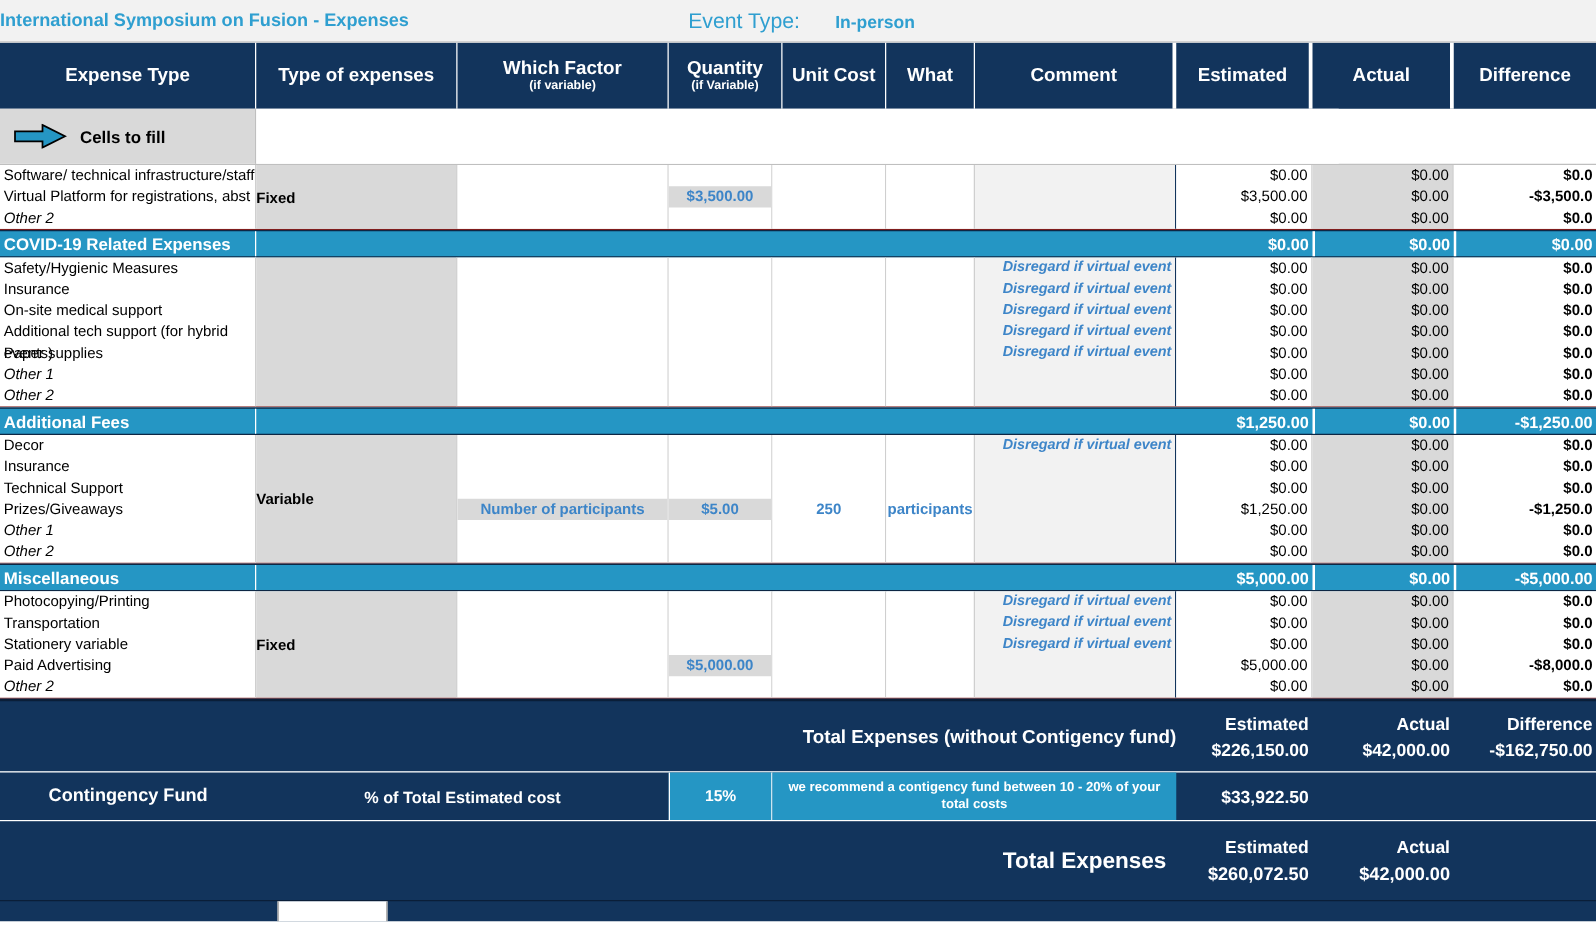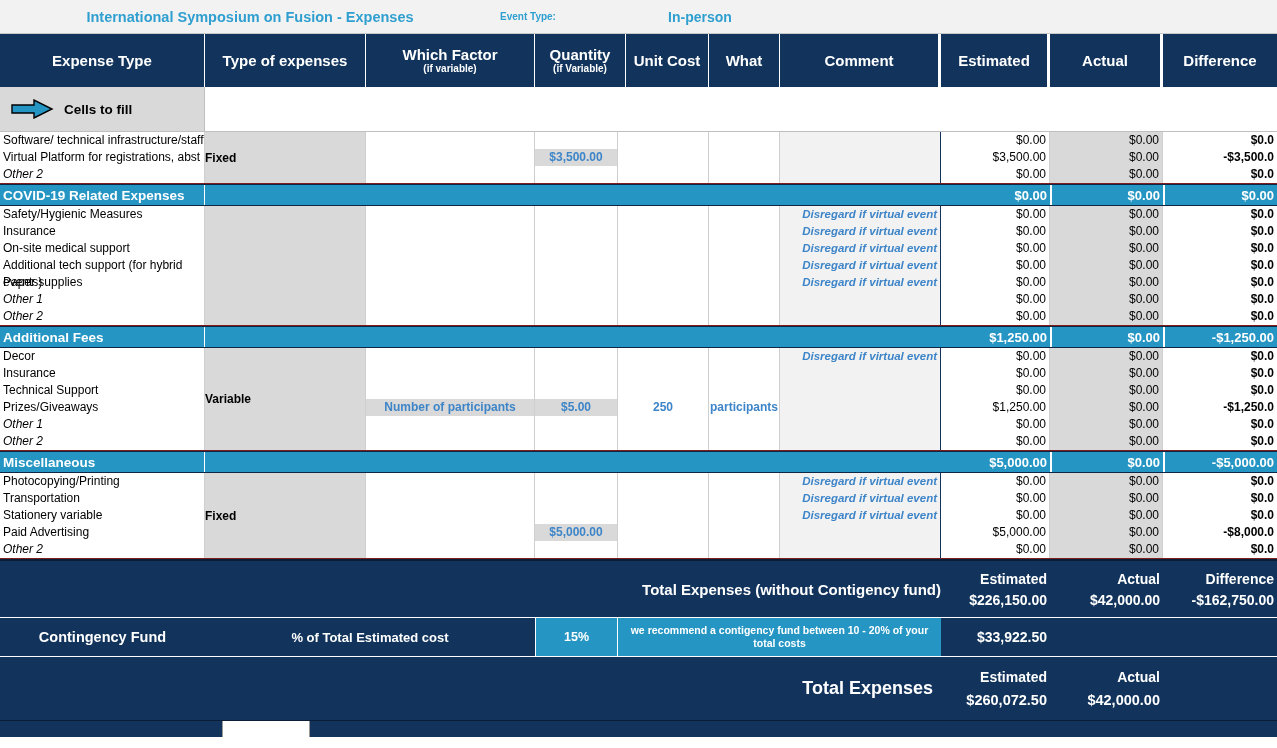--- a/index.html
+++ b/index.html
@@ -20,24 +20,24 @@
   .w5{width:91px;}    
   .w6{width:71px;}    
   .w7{width:161px;}   
   .w8{width:109px;}   
   .w9{width:113px;}   
   .w10{width:114px;}  
 
   
   .titlebar{height:33px;background:#f2f2f2;border-bottom:1px solid #c8c8c8;
             display:flex;align-items:center;position:relative;}
-  .title-main{position:absolute;left:0;width:500px;text-align:center;
+  .title-main{position:absolute;left:0;width:500px;
               color:#2f9fd0;font-weight:bold;font-size:14.5px;}
-  .ev-label{position:absolute;left:500px;width:140px;text-align:left;
-            color:#2f9fd0;font-weight:bold;font-size:10px;}
+  .ev-label{position:absolute;left:500px;width:140px;text-align:right;
+            color:#2f9fd0;font-weight:normal;font-size:17px;}
   .ev-value{position:absolute;left:640px;width:120px;text-align:center;
             color:#2f9fd0;font-weight:bold;font-size:14px;}
 
   
   .hdr{height:53px;background:#12345c;}
   .hdr .c{color:#fff;font-weight:bold;font-size:15px;
           display:flex;flex-direction:column;align-items:center;
           justify-content:center;border-right:1.5px solid #fff;line-height:1.05;}
   .hdr .c:last-child{border-right:none;}
   .hdr .sub{font-size:10px;font-weight:bold;margin-top:1px;}

